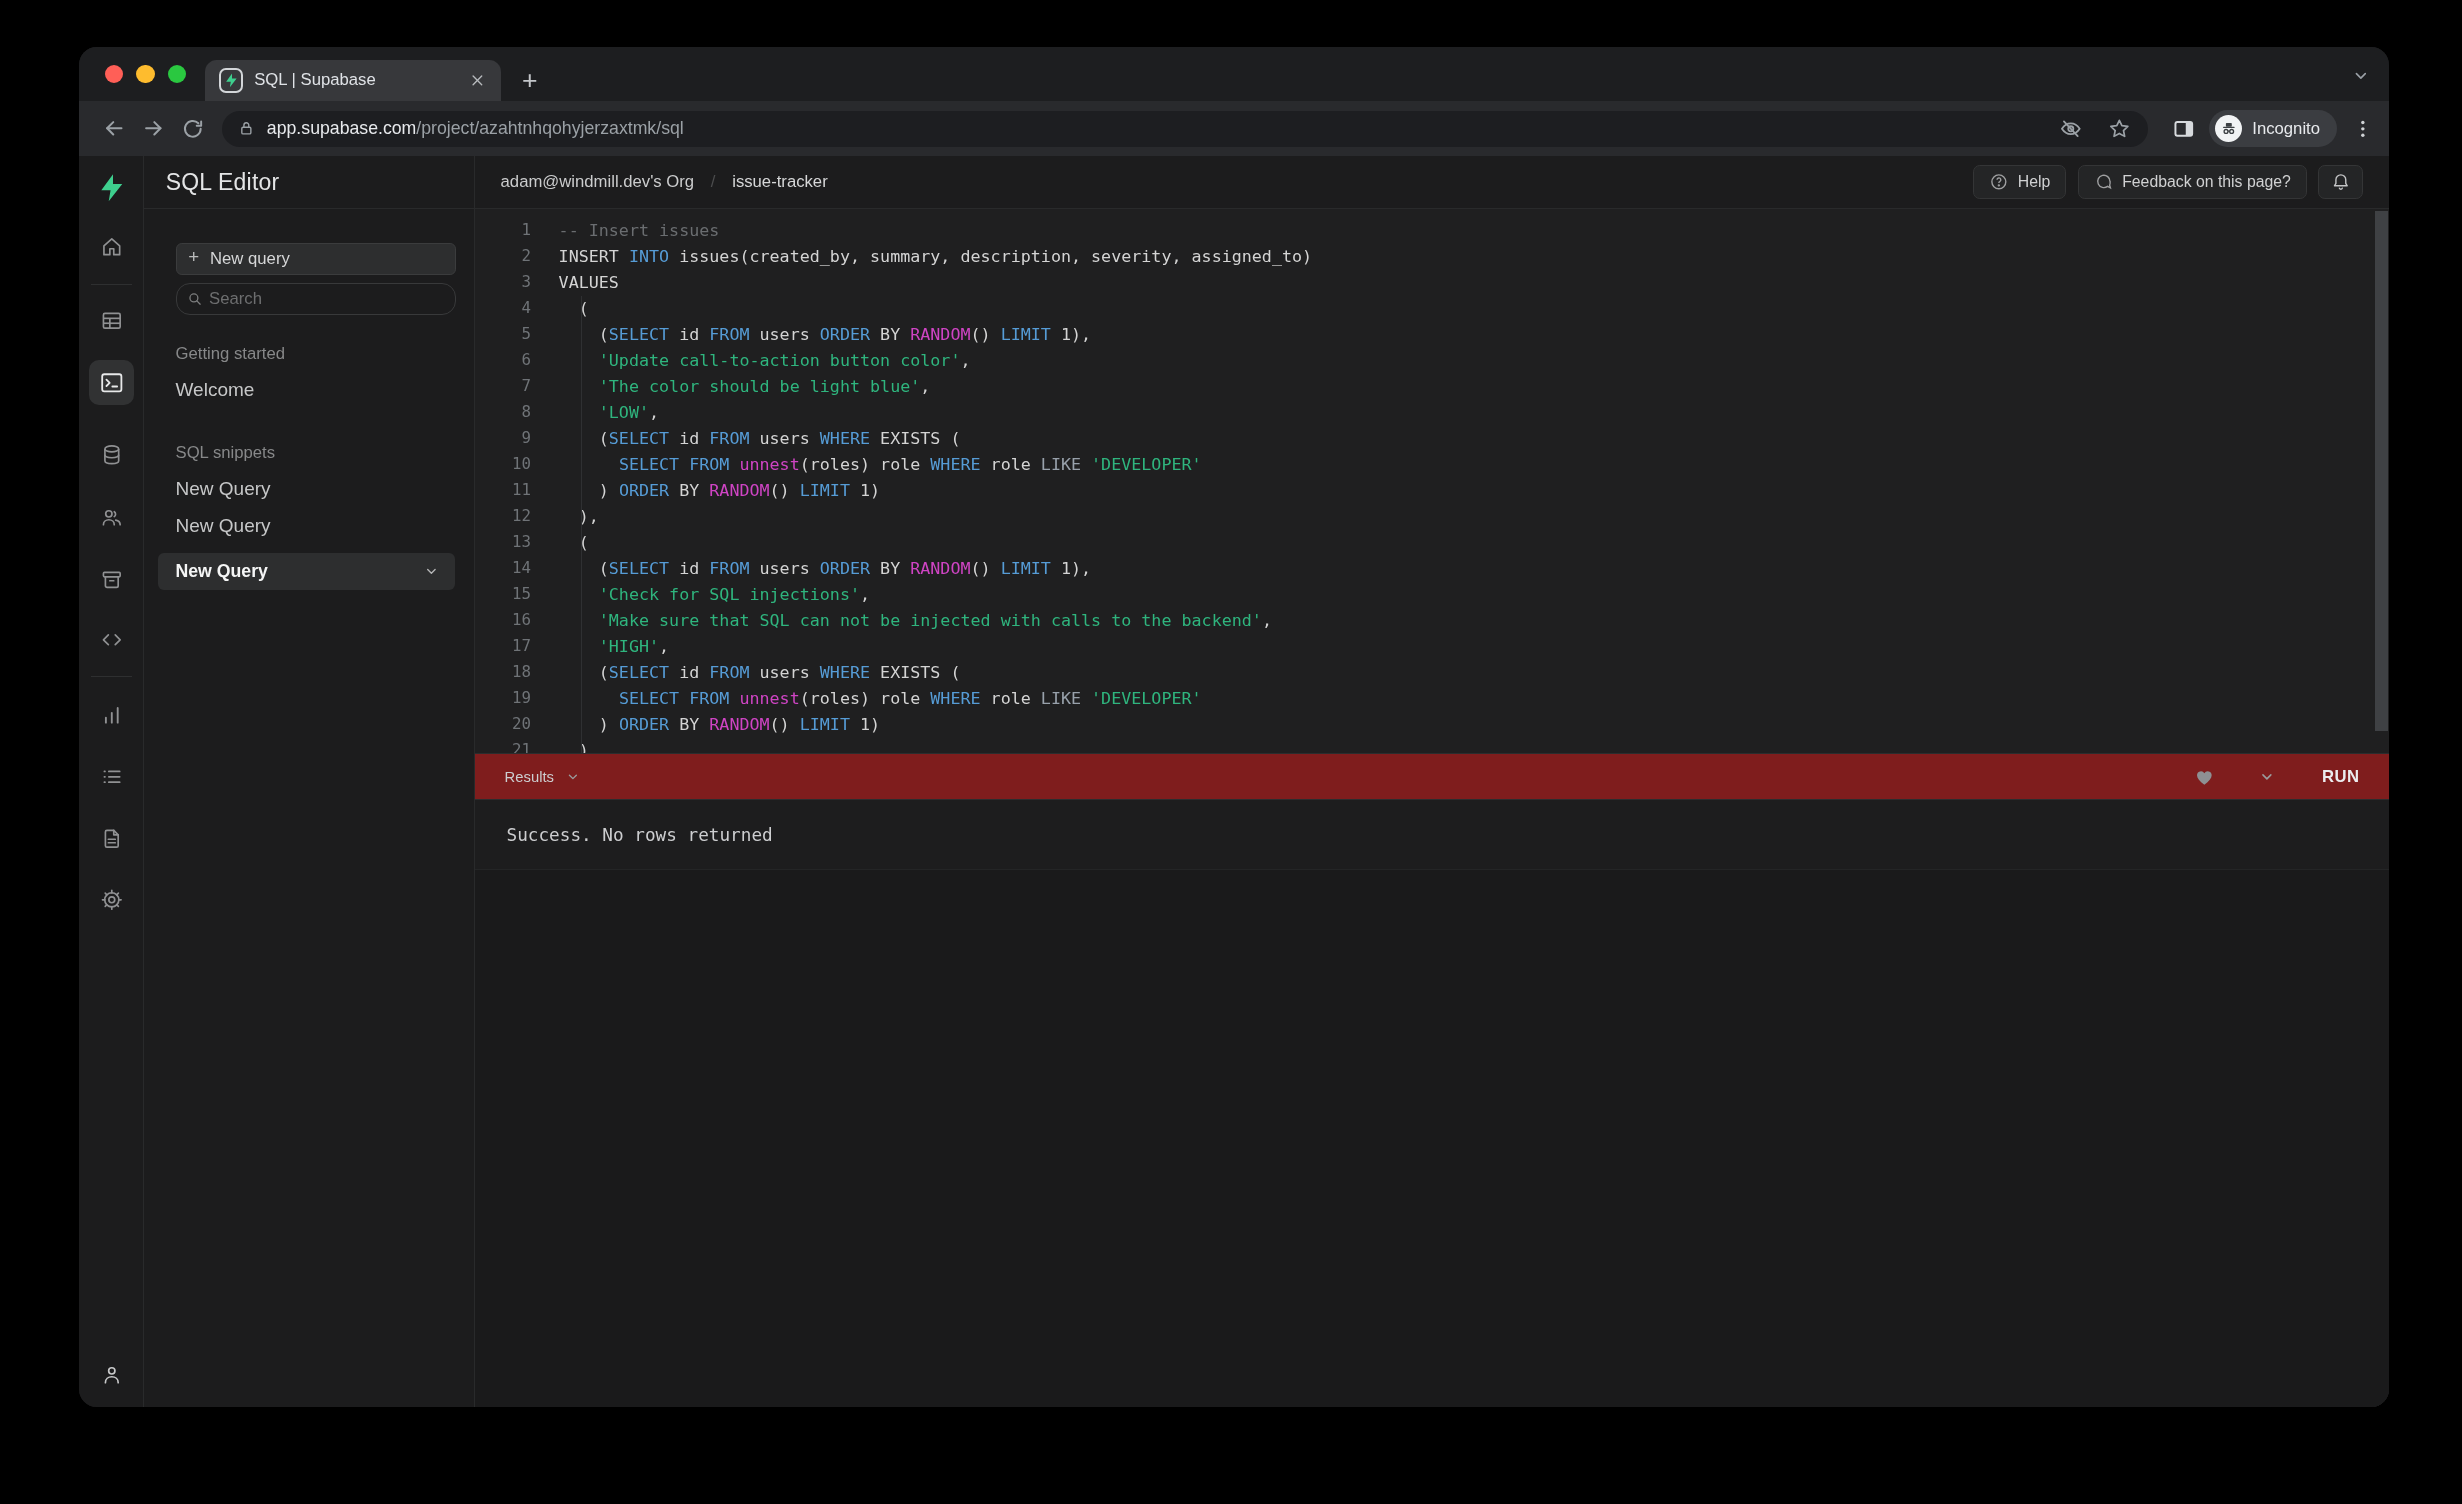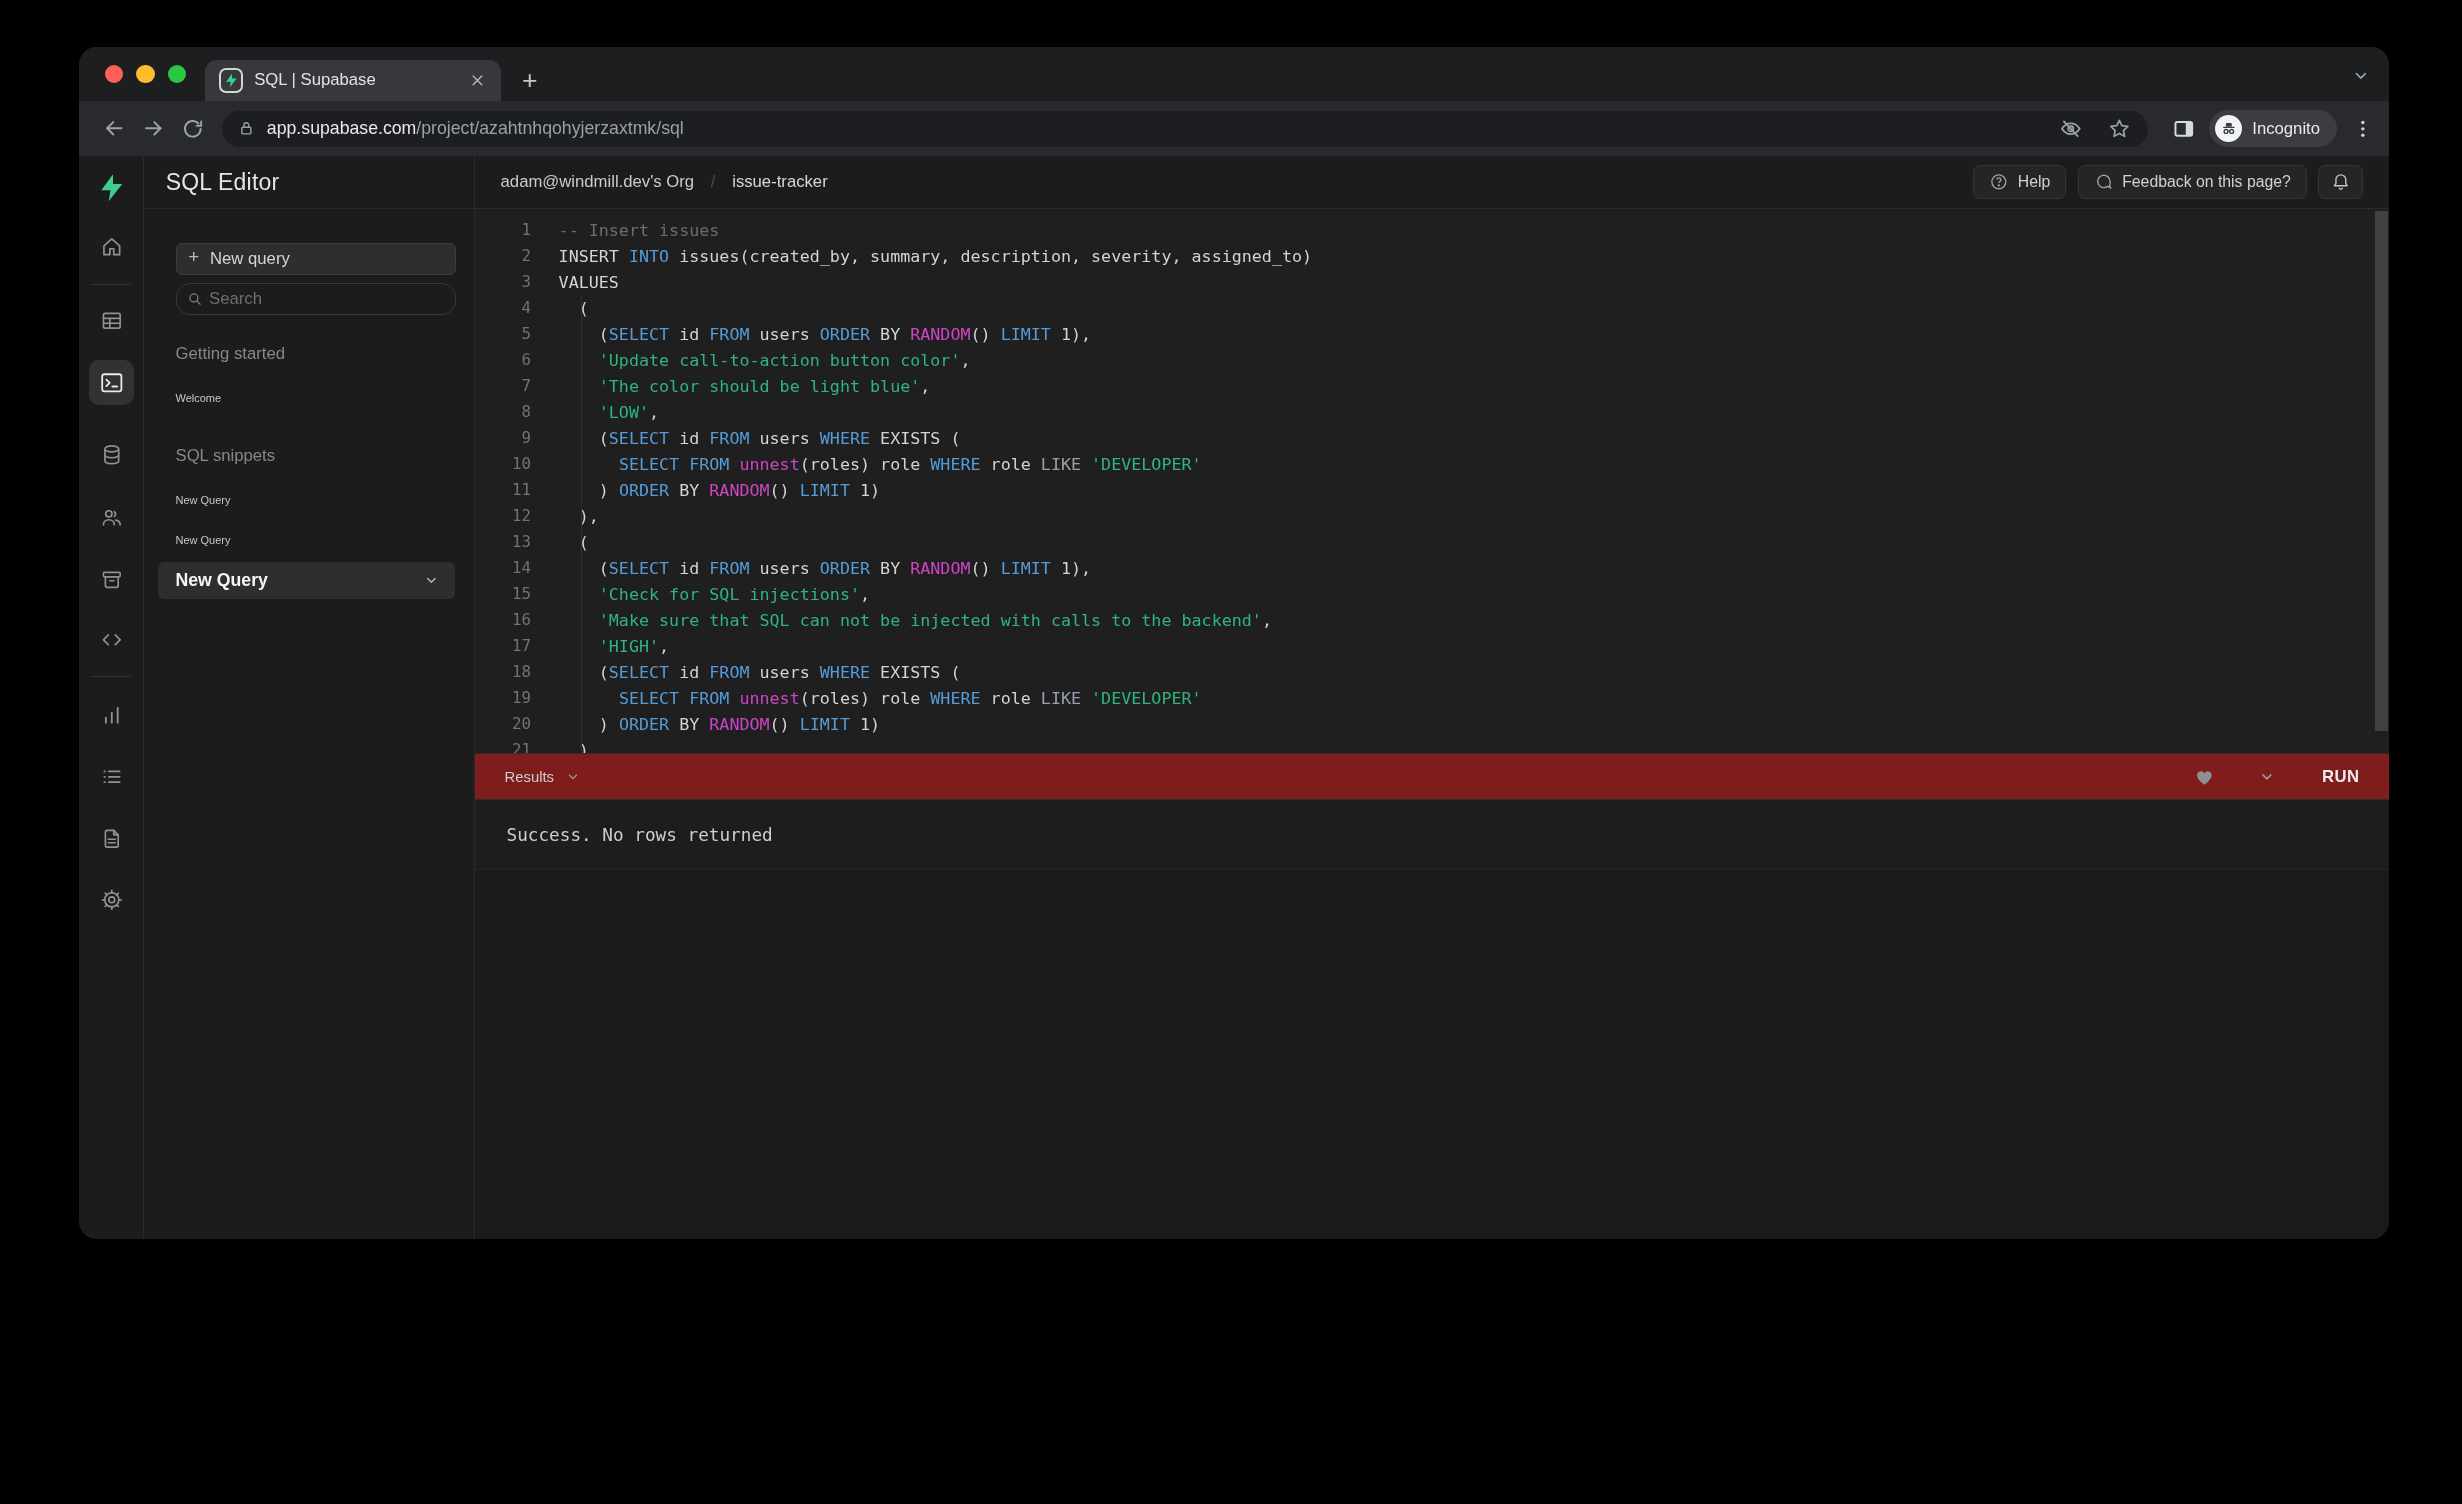--- a/index.html
+++ b/index.html
@@ -1,19 +1,19 @@
 <!DOCTYPE html>
 <html style="--accent-green: #3ecf8e; --kw: #569cd6; --fn: #cf44c4; --str: #2fb57e; --comment: #6a6d70; --code-default: #d4d4d4; --op: #98a1ab;"><head>
 <meta charset="utf-8">
 <style>
   * { margin:0; padding:0; box-sizing:border-box; }
   html,body { background:#000; }
   .stage { position:relative; width:2463px; height:1504px; background:#000; overflow:hidden;
            font-family:"Liberation Sans", sans-serif; -webkit-font-smoothing:antialiased; }
-  .window { position:absolute; left:79px; top:47px; width:2310px; height:1192px;
+  .window { position:absolute; left:79px; top:47px; width:2310px; height:1360px;
             border-radius:17.7px; overflow:hidden; background:#1c1c1d; }
 
   
   .tabbar { position:relative; height:54px; background:#1d1e20; }
   .traffic { position:absolute; left:25.6px; top:17.7px; display:flex; gap:12.8px; }
   .traffic span { width:18.7px; height:18.7px; border-radius:50%; display:block; }
   .t-close{background:#ff5f57;} .t-min{background:#febc2e;} .t-zoom{background:#2ac840;}
   .tab { position:absolute; left:126px; top:12.8px; width:296px; height:41px; background:#37383b;
          border-radius:11.8px 11.8px 0 0; display:flex; align-items:center; padding:0 13.8px; }
   .favicon { width:24.6px; height:24.6px; border:2.5px solid #d3d6d9; border-radius:6.9px;
@@ -58,21 +58,21 @@
                   display:flex; align-items:center; gap:10.8px; padding:0 11.8px; }
   .btn-newquery .plus { color:#b9babb; font-size:18.7px; line-height:1; margin-top:-2px; }
   .btn-newquery .lbl { color:#d6d7d8; font-size:16.7px; }
   .search-box { margin-top:8.9px; width:280px; height:31.5px; border:1px solid #38393a; border-radius:14px;
                 display:flex; align-items:center; gap:6px; padding:0 10.8px; }
   .search-box input { background:transparent; border:none; outline:none; width:100%;
                       font-size:16.7px; color:#dddddd; font-family:"Liberation Sans",sans-serif; }
   .search-box input::placeholder { color:#6d6e6f; }
   .sec-label { margin-top:29.6px; font-size:16.7px; color:#878889; }
   .sec-label.second { margin-top:42px; }
-  .sb-item { margin-top:28px; font-size:11px; color:#c6c7c8; }
+  .sb-item { margin-top:15px; font-size:19px; color:#c6c7c8; }
   .sb-item-active { margin-top:15.8px; margin-left:-17.7px; width:297px; height:37px; background:#2d2e2f;
                     border-radius:5.9px; display:flex; align-items:center; padding:0 15.8px 0 17.7px;
                     font-size:17.7px; font-weight:700; color:#f5f6f6; }
   .sb-item-active .spacer { flex:1; }
 
   .main { flex:1; min-width:0; display:flex; flex-direction:column; background:#1f1f20; }
   .main-header { height:53px; flex:none; background:#1c1c1d; border-bottom:1px solid #292a2b;
                  display:flex; align-items:center; padding:0 25.6px; }
   .crumb-org { font-size:16.7px; color:#cbcccd; }
   .crumb-sep { margin:0 16.7px; font-size:16.7px; color:#4c4d4e; }

